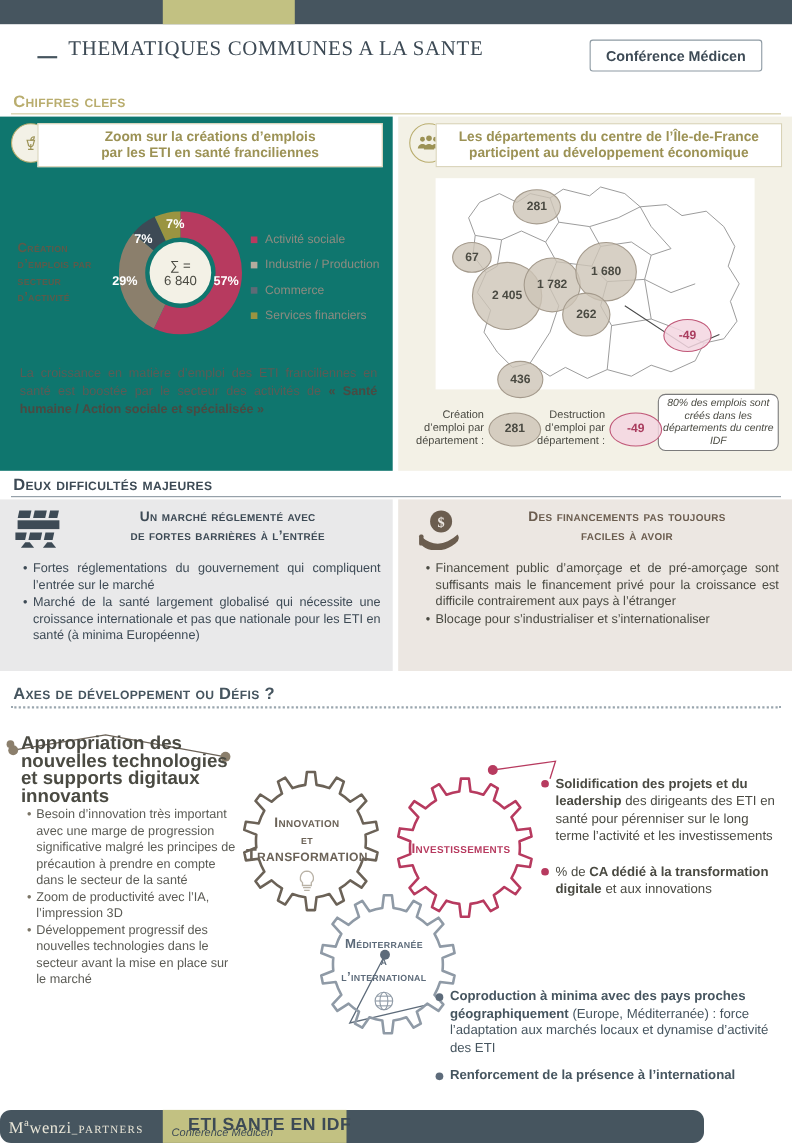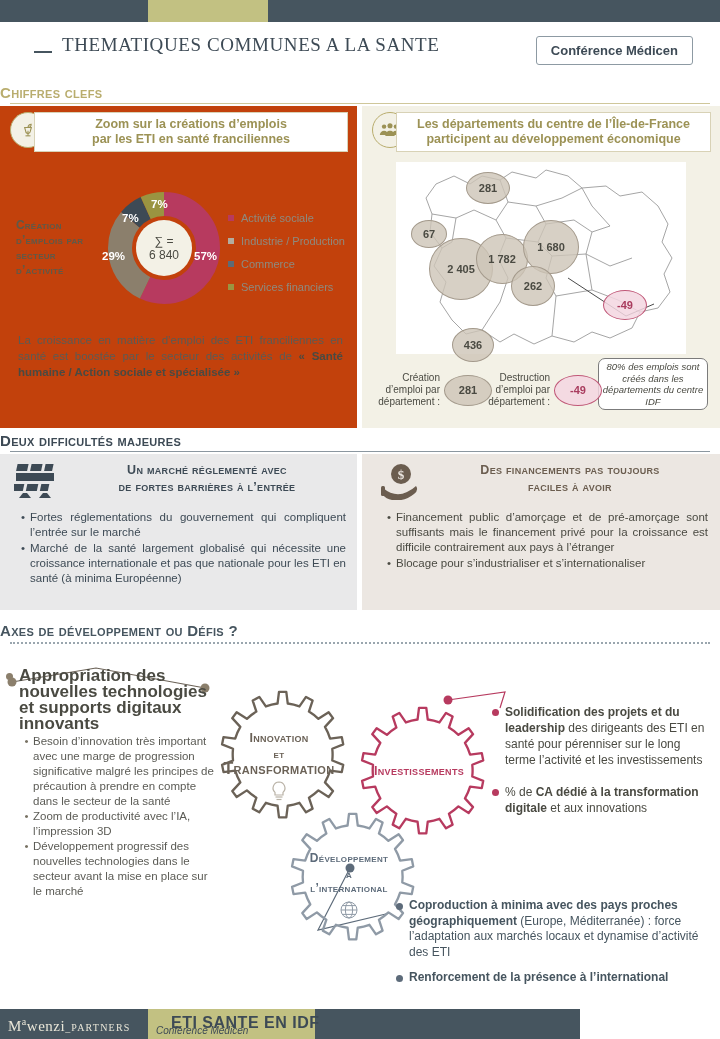--- a/index.html
+++ b/index.html
@@ -28,39 +28,39 @@
     padding:6px 14px;font-size:13px;color:#3d4a55;font-weight:bold;
     white-space:nowrap;
   }
 
   
   .sec-head{position:absolute;left:0;width:720px;}
   .sec-head .lbl{
     font-family:"Liberation Sans",sans-serif;
     font-size:15px;font-weight:bold;letter-spacing:.3px;
     font-variant:small-caps;
-    padding-left:0;
+    padding-left:12px;
   }
   .sec-rule{position:absolute;left:10px;width:700px;height:1px;}
 
   #sec-chiffres{top:84px;}
   #sec-chiffres .lbl{color:#b9ad6e;}
   #sec-chiffres .sec-rule{top:19px;background:#cfc79a;}
 
   #sec-diff{top:432px;}
   #sec-diff .lbl{color:#3d4a55;}
   #sec-diff .sec-rule{top:19px;background:#8b97a0;}
 
   #sec-axes{top:622px;}
   #sec-axes .lbl{color:#46555f;}
   #sec-axes .sec-rule{top:20px;height:0;border-bottom:2px dotted #9aa6ae;}
 
   
   .panel{position:absolute;}
-  #panel-left{left:0;top:106px;width:357px;height:322px;background:#c2410c;}
+  #panel-left{left:0;top:106px;width:357px;height:322px;background:#0f766e;}
   #panel-right{left:362px;top:106px;width:358px;height:322px;background:#f3f1e6;}
 
   .panel-title-box{
     position:absolute;background:#ffffff;border:1px solid #d8d2b6;
     display:flex;align-items:center;justify-content:center;text-align:center;
   }
   .panel-title-txt{
     color:#9c9255;font-weight:bold;font-size:12.5px;line-height:15px;
   }
   .circ-icon{
@@ -140,21 +140,21 @@
   .ax-sub{display:flex;margin-bottom:0;}
   .ax-sub .sd{width:13px;flex:0 0 auto;text-align:center;color:#7a7466;}
   .ax-sub .st{flex:1;}
 
   .gear-lbl{
     position:absolute;left:0;width:100%;text-align:center;
     font-variant:small-caps;font-weight:bold;letter-spacing:.3px;line-height:13px;
   }
 
   
-  .footer{position:absolute;left:0;top:1009px;width:580px;height:30px;background:#46555f;}
+  .footer{position:absolute;left:0;top:1009px;width:640px;height:30px;background:#46555f;border-radius:10px;}
   .footer-band{position:absolute;left:148px;top:0;width:167px;height:30px;background:#c2c182;}
   .footer-logo{
     position:absolute;left:8px;top:7px;
     font-family:"Liberation Serif",serif;color:#e9e6d8;font-size:15px;letter-spacing:.5px;
   }
   .footer-logo .sm{font-size:10px;letter-spacing:1.2px;}
   .footer-t1{position:absolute;left:156px;top:5px;font-size:16px;font-weight:bold;color:#3d4a55;letter-spacing:.5px;margin-left:15px;}
   .footer-t2{position:absolute;left:156px;top:16px;font-size:10px;font-style:italic;color:#3d4a55;}
 </style>
 </head>
@@ -369,21 +369,21 @@
   <svg width="720" height="345" style="position:absolute;left:0;top:0;">
     <polyline points="12,22 96,8 205,28" fill="none" stroke="#6b6257" stroke-width="1.2"></polyline>
     <circle cx="12" cy="22" r="4.5" fill="#8b7f6c"></circle>
     <circle cx="205" cy="28" r="4.5" fill="#8b7f6c"></circle>
     <polyline points="448,40 505,32 500,48" fill="none" stroke="#b73a5f" stroke-width="1.2"></polyline>
     <circle cx="448" cy="40" r="4.5" fill="#b73a5f"></circle>
     <polyline points="350,208 318,270 390,253" fill="none" stroke="#5d6b7a" stroke-width="1.2"></polyline>
     <circle cx="350" cy="208" r="4.5" fill="#5d6b7a"></circle>
   </svg>
 
-  <div style="position:absolute;left:206px;top:26px;width:146px;height:146px;">
+  <div style="position:absolute;left:206px;top:36px;width:146px;height:146px;">
     <svg width="146" height="146" viewBox="0 0 100 100">
       <g fill="none" stroke="#6b6257" stroke-width="1.6" stroke-linejoin="round">
         <path d="M50 4 L55 4 L56 12 A38 38 0 0 1 64 14 L68.5 7.5 L73 10 L70.5 17.5 A38 38 0 0 1 77 22.5 L84 18 L87 22 L81.5 28 A38 38 0 0 1 85 36 L93 35 L94 40 L86.5 43 A38 38 0 0 1 86.5 51 L94 54 L93 59 L85 58 A38 38 0 0 1 81.5 66 L87 72 L84 76 L77 71.5 A38 38 0 0 1 70.5 76.5 L73 84 L68.5 86.5 L64 80 A38 38 0 0 1 56 82 L55 90 L50 90 L49 82 A38 38 0 0 1 41 80 L36.5 86.5 L32 84 L34.5 76.5 A38 38 0 0 1 28 71.5 L21 76 L18 72 L23.5 66 A38 38 0 0 1 20 58 L12 59 L11 54 L18.5 51 A38 38 0 0 1 18.5 43 L11 40 L12 35 L20 36 A38 38 0 0 1 23.5 28 L18 22 L21 18 L28 22.5 A38 38 0 0 1 34.5 17.5 L32 10 L36.5 7.5 L41 14 A38 38 0 0 1 49 12 Z"></path>
       </g>
     </svg>
     <div class="gear-lbl" style="top:46px;color:#6b6257;font-size:12.5px;">Innovation</div>
     <div class="gear-lbl" style="top:62px;color:#6b6257;font-size:11px;">et</div>
     <div class="gear-lbl" style="top:76px;color:#6b6257;font-size:16px;">Transformation</div>
     <svg width="18" height="22" style="position:absolute;left:64px;top:94px;" viewBox="0 0 18 22" fill="none" stroke="#b9b2a6" stroke-width="1.2">
       <path d="M9 2a6 6 0 0 1 4 10.4V15H5v-2.6A6 6 0 0 1 9 2z"></path>
@@ -400,21 +400,21 @@
     </svg>
     <div class="gear-lbl" style="top:63px;color:#b73a5f;font-size:12.5px;">Investissements</div>
   </div>
 
   <div style="position:absolute;left:276px;top:148px;width:146px;height:146px;">
     <svg width="146" height="146" viewBox="0 0 100 100">
       <g fill="none" stroke="#8f9aa6" stroke-width="1.6" stroke-linejoin="round">
         <path d="M50 4 L55 4 L56 12 A38 38 0 0 1 64 14 L68.5 7.5 L73 10 L70.5 17.5 A38 38 0 0 1 77 22.5 L84 18 L87 22 L81.5 28 A38 38 0 0 1 85 36 L93 35 L94 40 L86.5 43 A38 38 0 0 1 86.5 51 L94 54 L93 59 L85 58 A38 38 0 0 1 81.5 66 L87 72 L84 76 L77 71.5 A38 38 0 0 1 70.5 76.5 L73 84 L68.5 86.5 L64 80 A38 38 0 0 1 56 82 L55 90 L50 90 L49 82 A38 38 0 0 1 41 80 L36.5 86.5 L32 84 L34.5 76.5 A38 38 0 0 1 28 71.5 L21 76 L18 72 L23.5 66 A38 38 0 0 1 20 58 L12 59 L11 54 L18.5 51 A38 38 0 0 1 18.5 43 L11 40 L12 35 L20 36 A38 38 0 0 1 23.5 28 L18 22 L21 18 L28 22.5 A38 38 0 0 1 34.5 17.5 L32 10 L36.5 7.5 L41 14 A38 38 0 0 1 49 12 Z"></path>
       </g>
     </svg>
-    <div class="gear-lbl" style="top:44px;color:#5d6b7a;font-size:12px;">Développement</div>
+    <div class="gear-lbl" style="top:44px;color:#5d6b7a;font-size:12px;">Méditerranée</div>
     <div class="gear-lbl" style="top:60px;color:#5d6b7a;font-size:11px;">à</div>
     <div class="gear-lbl" style="top:74px;color:#5d6b7a;font-size:12px;">l’international</div>
     <svg width="20" height="20" style="position:absolute;left:63px;top:92px;" viewBox="0 0 20 20" fill="none" stroke="#8f9aa6" stroke-width="1">
       <circle cx="10" cy="10" r="8"></circle>
       <ellipse cx="10" cy="10" rx="3.6" ry="8"></ellipse>
       <line x1="2" y1="10" x2="18" y2="10"></line>
       <line x1="3.3" y1="5.6" x2="16.7" y2="5.6"></line>
       <line x1="3.3" y1="14.4" x2="16.7" y2="14.4"></line>
     </svg>
   </div>

